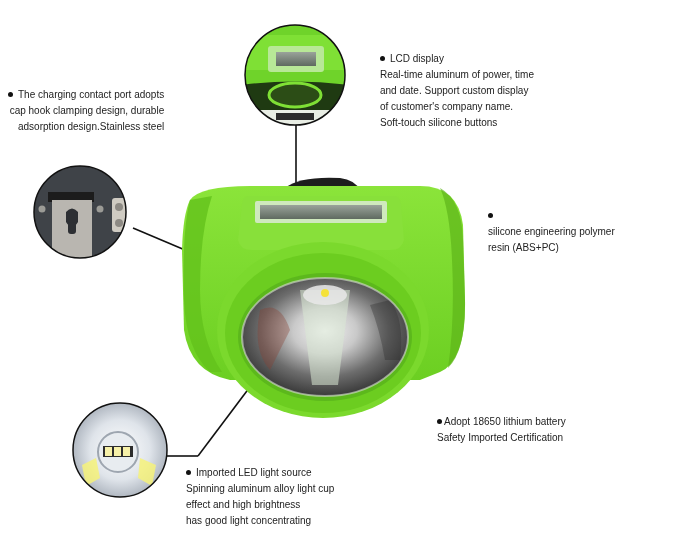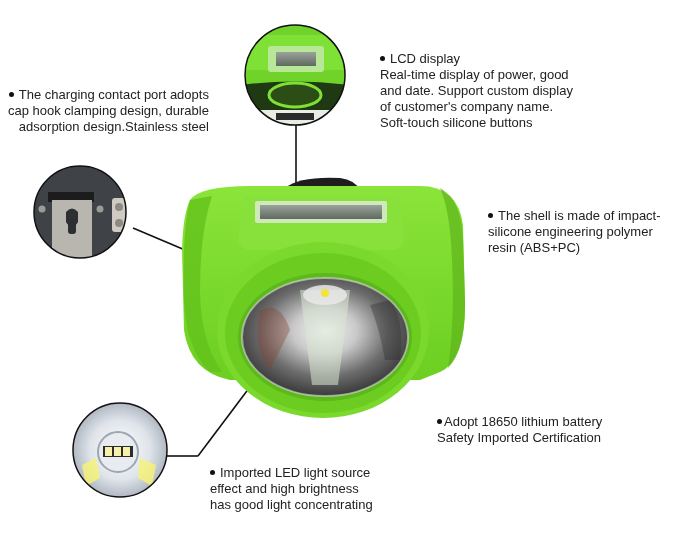--- a/index.html
+++ b/index.html
@@ -1,18 +1,18 @@
 <!DOCTYPE html>
 <html><head>
 <meta charset="utf-8">
 <style>
   html, body { margin:0; padding:0; }
   body { width:680px; height:550px; background:#ffffff; position:relative; overflow:hidden;
          font-family:"Liberation Sans", sans-serif; color:#222; }
-  .callout { position:absolute; font-size:13px; line-height:16px; color:#222; white-space:nowrap; }
+  .callout { position:absolute; font-size:10px; line-height:16px; color:#222; white-space:nowrap; }
   .callout .line { display:block; }
   .bullet { display:inline-block; width:5px; height:5px; border-radius:50%; background:#111; margin-right:5px; vertical-align:middle; position:relative; top:-1px; }
   svg.art { position:absolute; left:0; top:0; }
 </style>
 </head>
 <body>
 
 <svg class="art" width="680" height="550" viewBox="0 0 680 550">
   <defs>
     <radialGradient id="reflector" cx="50%" cy="45%" r="55%">
@@ -118,34 +118,35 @@
 </svg>
 
 <div class="callout" style="left:8px; top:87px;text-align:right;">
   <span class="line"><span class="bullet"></span><span>The charging contact port adopts</span></span>
   <span class="line">cap hook clamping design, durable</span>
   <span class="line">adsorption design.Stainless steel</span>
 </div>
 
 <div class="callout" style="left:380px; top:51px;">
   <span class="line"><span class="bullet"></span><span>LCD display</span></span>
-  <span class="line">Real-time display of power, good</span>
+  <span class="line">Real-time aluminum of power, time</span>
   <span class="line">and date. Support custom display</span>
   <span class="line">of customer's company name.</span>
   <span class="line">Soft-touch silicone buttons</span>
 </div>
 
 <div class="callout" style="left:488px; top:208px;">
-  <span class="line"><span class="bullet"></span><span>The shell is made of impact-</span></span>
+  <span class="line"><span class="bullet"></span></span>
   <span class="line">silicone engineering polymer</span>
   <span class="line">resin (ABS+PC)</span>
 </div>
 
 <div class="callout" style="left:437px; top:414px;">
   <span class="line"><span class="bullet" style="margin-right:2px;"></span><span>Adopt 18650 lithium battery</span></span>
   <span class="line">Safety Imported Certification</span>
 </div>
 
-<div class="callout" style="left:186px; top:465px;margin-left:24px;">
+<div class="callout" style="left:186px; top:465px;">
   <span class="line"><span class="bullet"></span><span>Imported LED light source</span></span>
+  <span class="line">Spinning aluminum alloy light cup</span>
   <span class="line">effect and high brightness</span>
   <span class="line">has good light concentrating</span>
 </div>
 
 </body></html>

